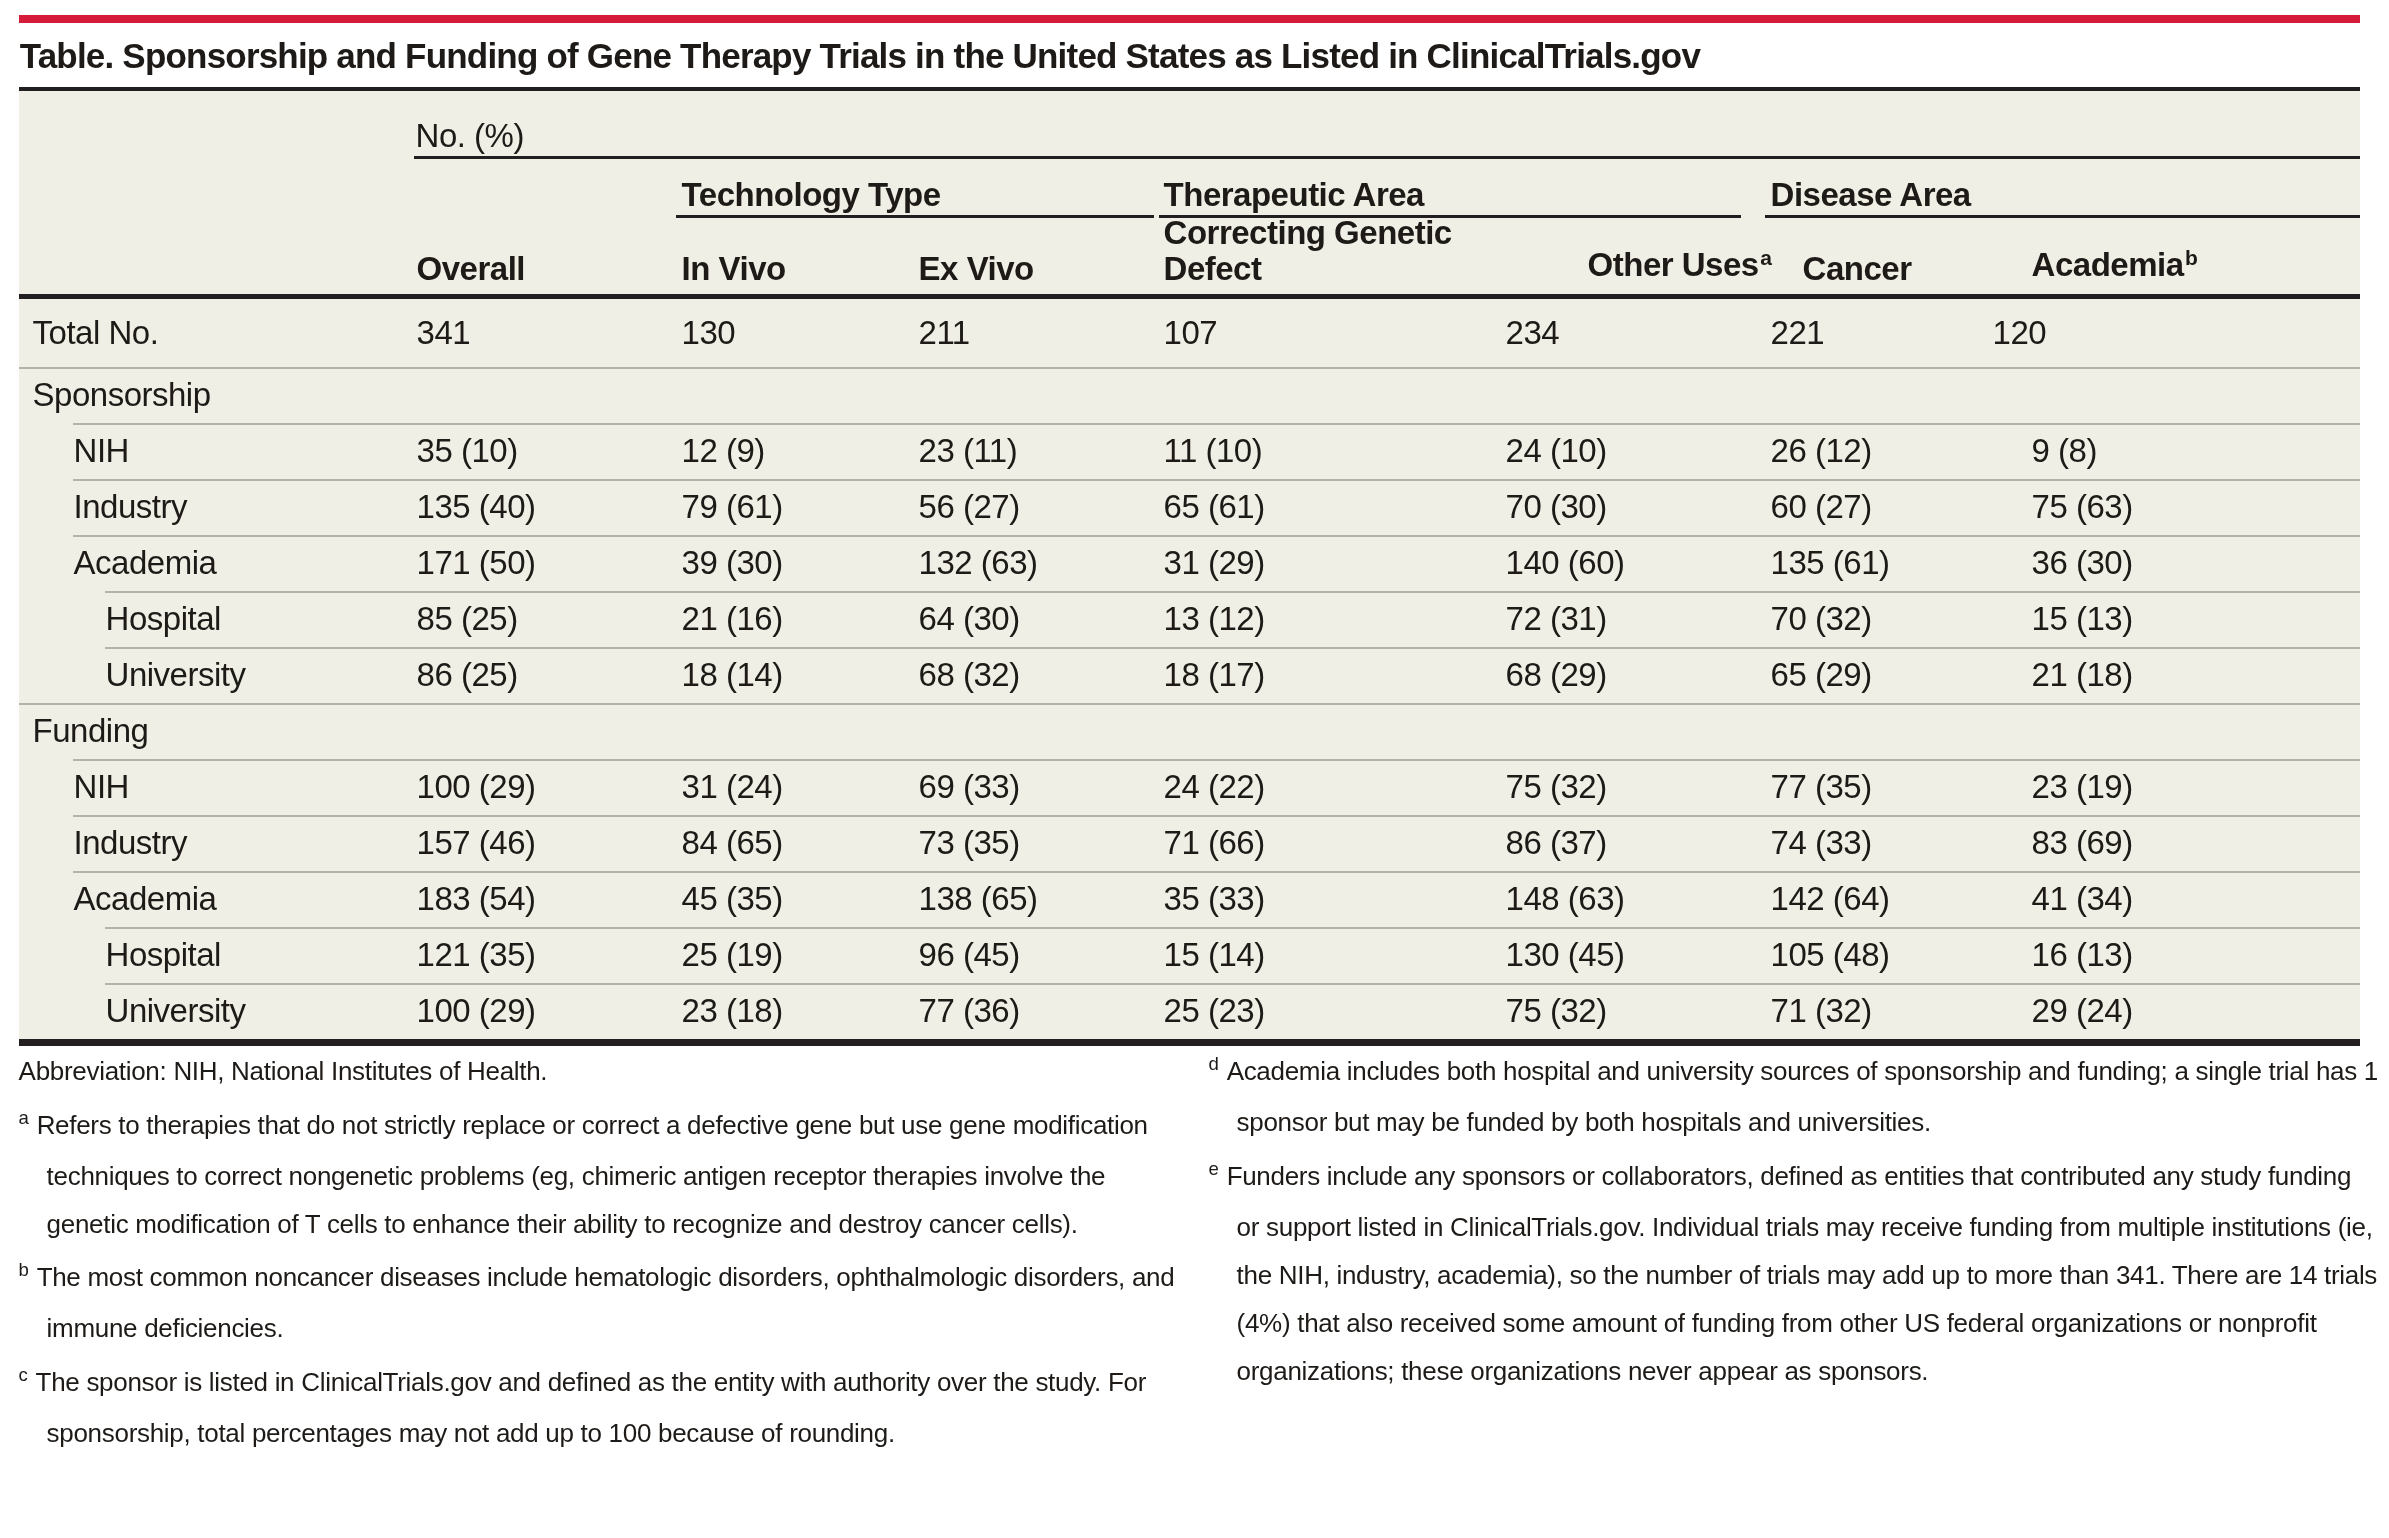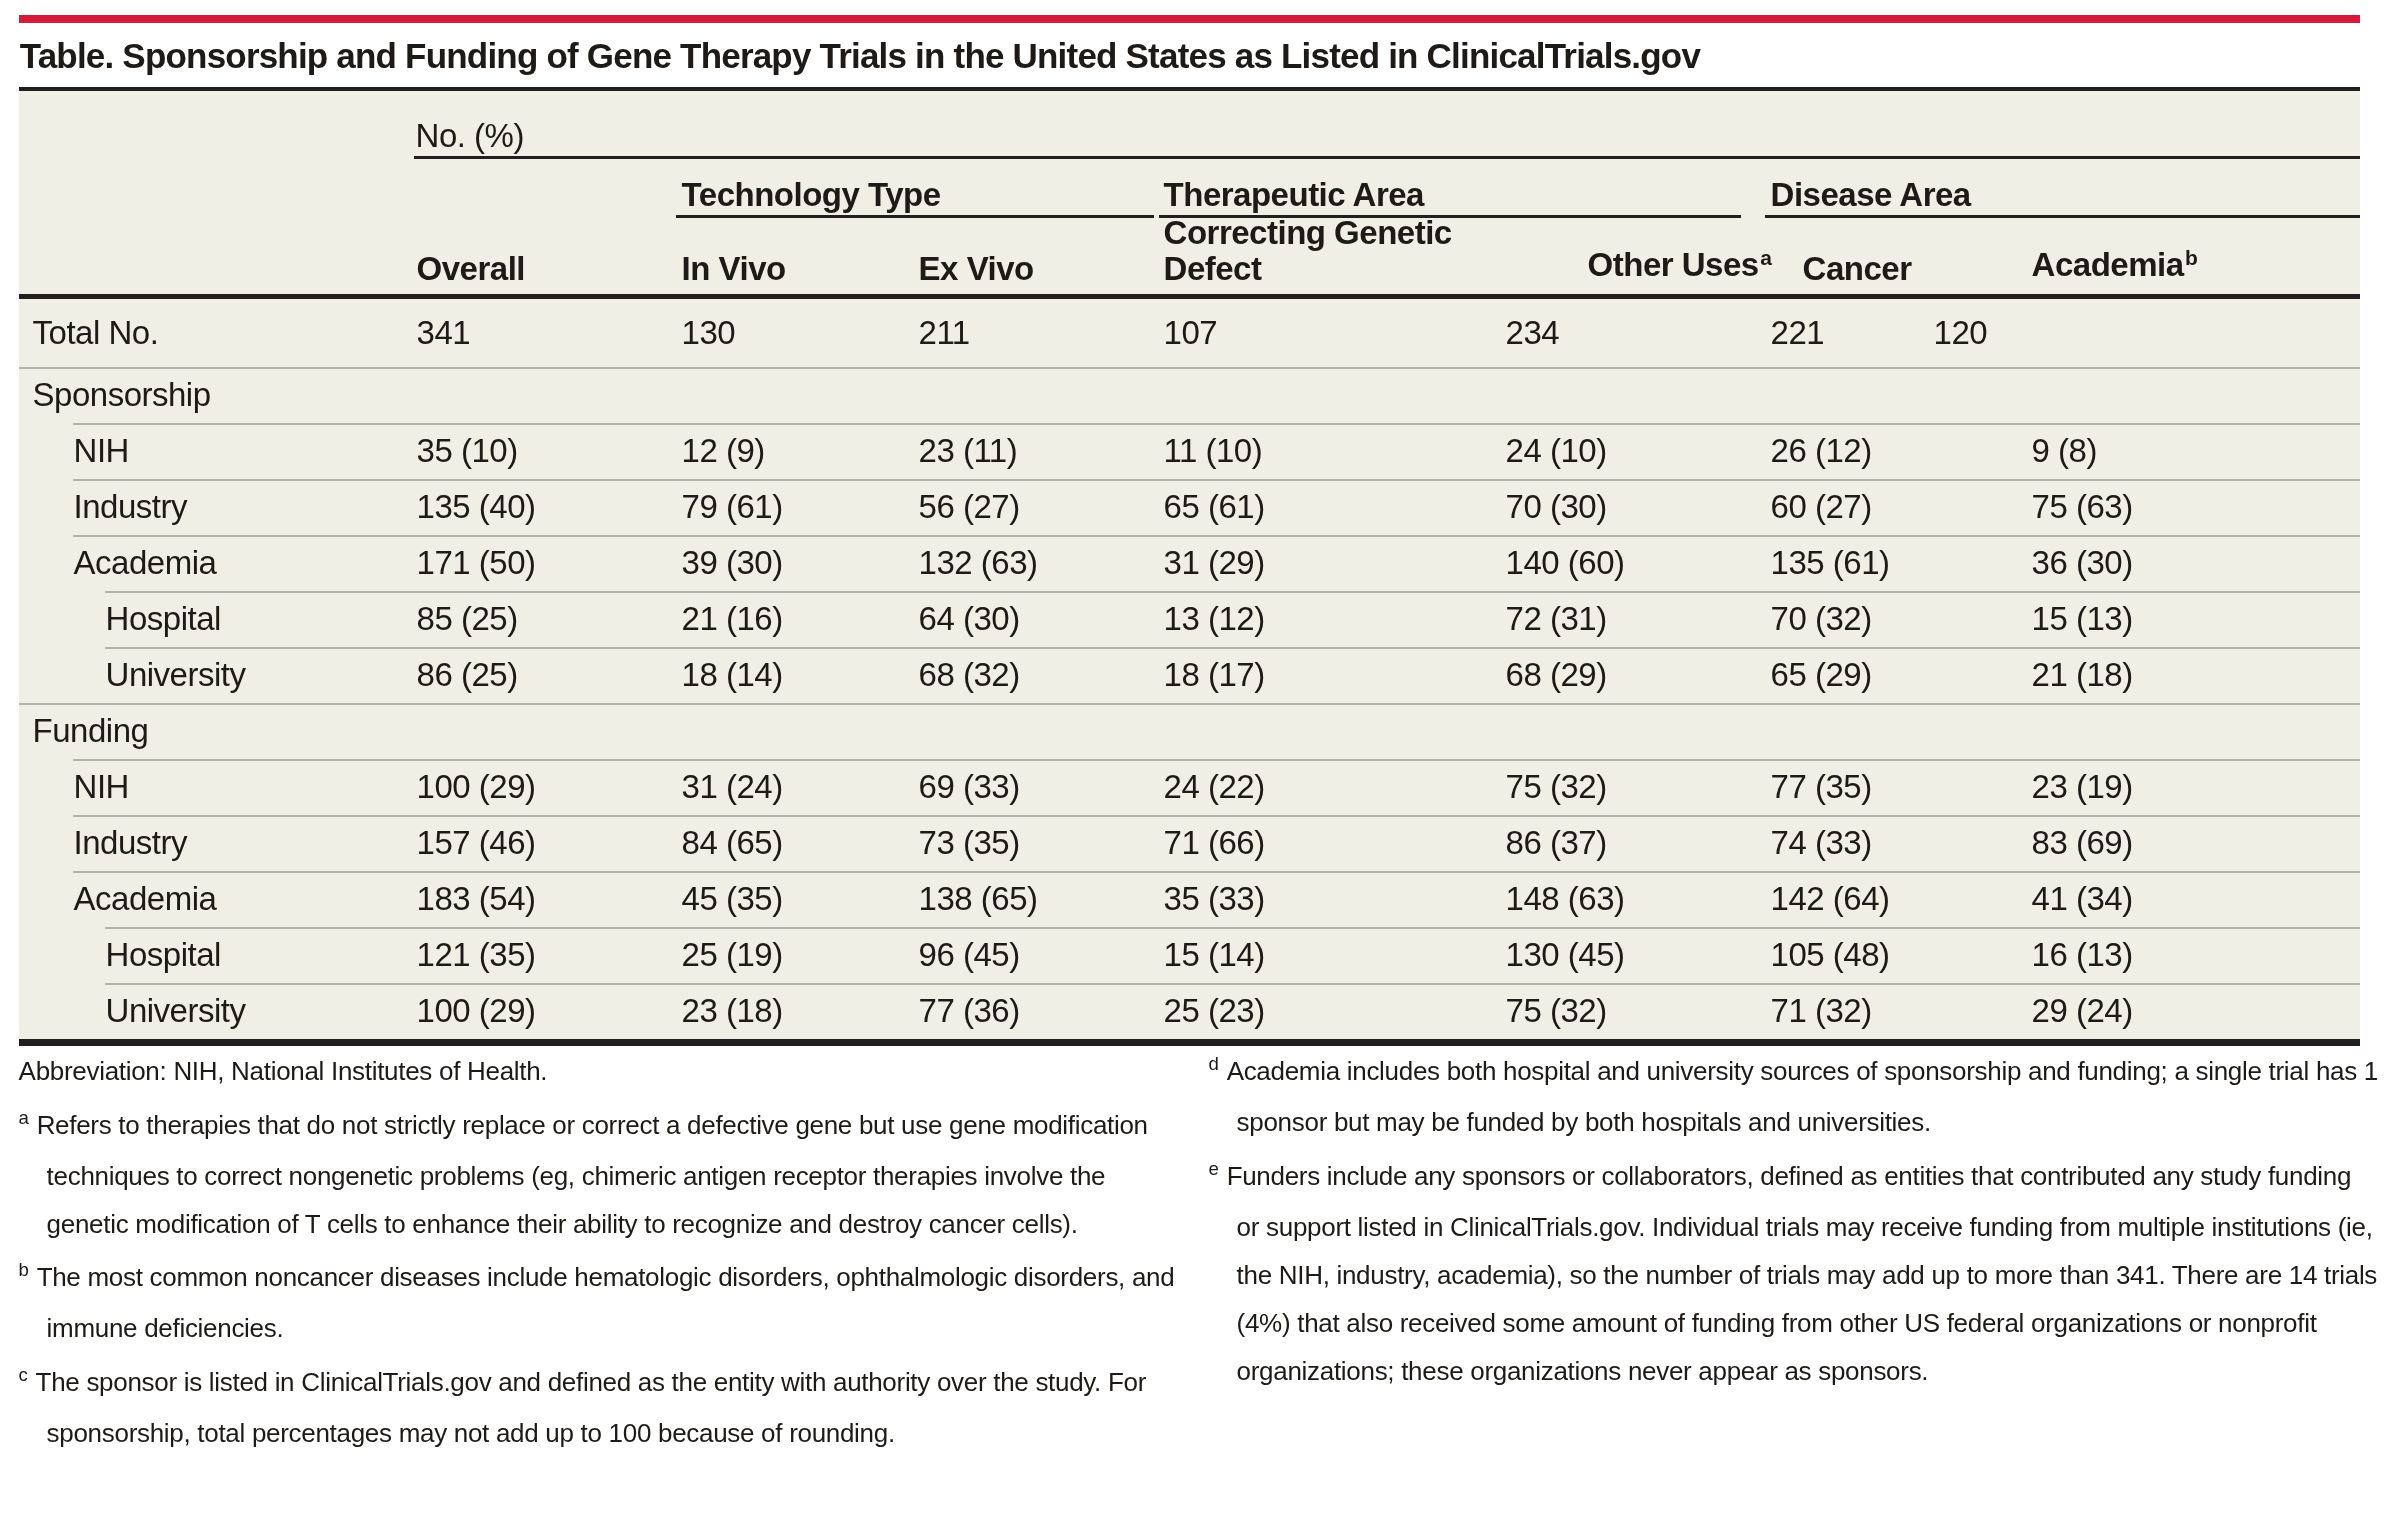--- a/index.html
+++ b/index.html
@@ -84,21 +84,21 @@
     </div>
     <div class="tbody">
         <div class="row first">
           <div class="rlabel" style="left: 14px;">Total No.</div>
           <div class="cell" style="left: 398px;">341</div>
           <div class="cell" style="left: 663px;">130</div>
           <div class="cell" style="left: 900px;">211</div>
           <div class="cell" style="left: 1145px;">107</div>
           <div class="cell" style="left: 1487px;">234</div>
           <div class="cell" style="left: 1752px;">221</div>
-          <div class="cell" style="left: 1915px; text-align: right;">120</div>
+          <div class="cell" style="left: 1974px; text-align: right;">120</div>
         </div>
         <div class="row">
           <div class="divider" style="left: 0px;"></div>
           <div class="rlabel" style="left: 14px;">Sponsorship</div>
         </div>
         <div class="row">
           <div class="divider" style="left: 54px;"></div>
           <div class="rlabel" style="left: 55px;">NIH</div>
           <div class="cell" style="left: 398px;">35 (10)</div>
           <div class="cell" style="left: 663px;">12 (9)</div>

